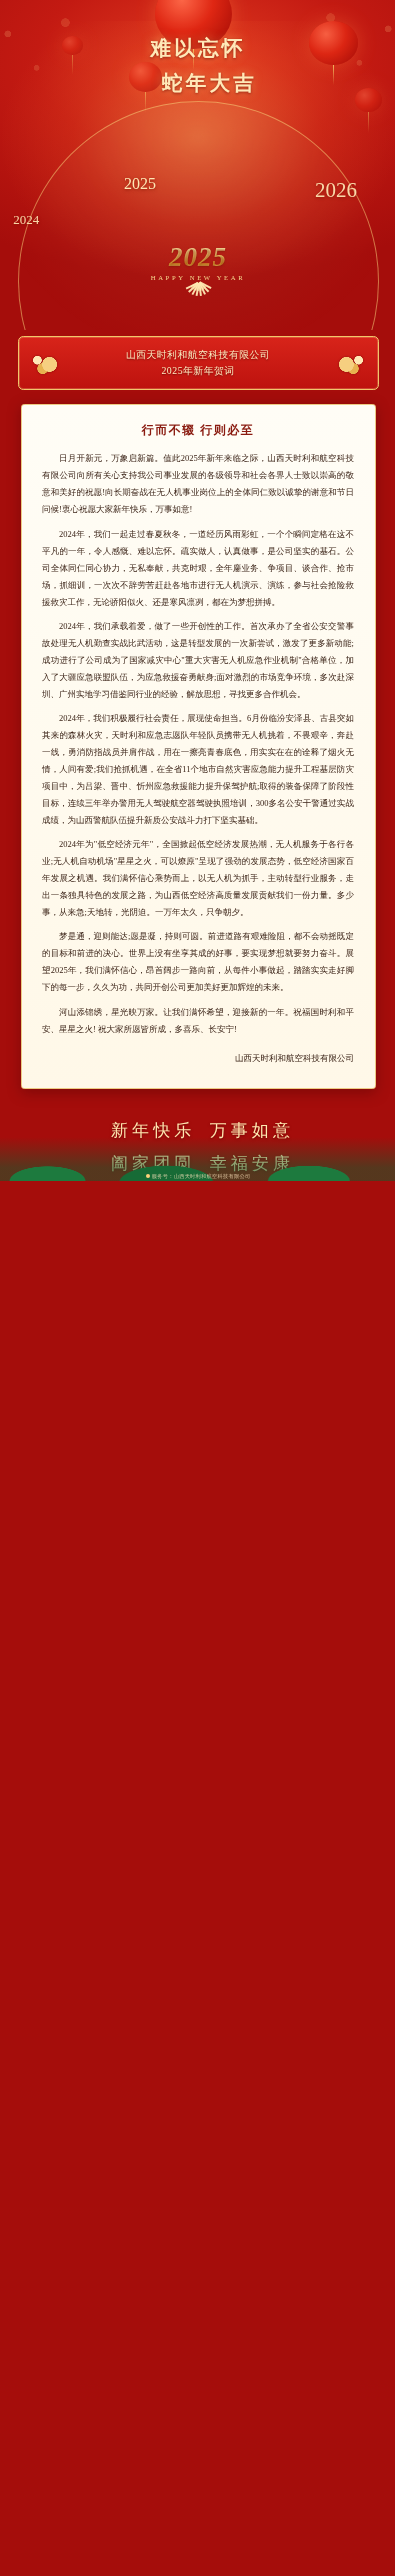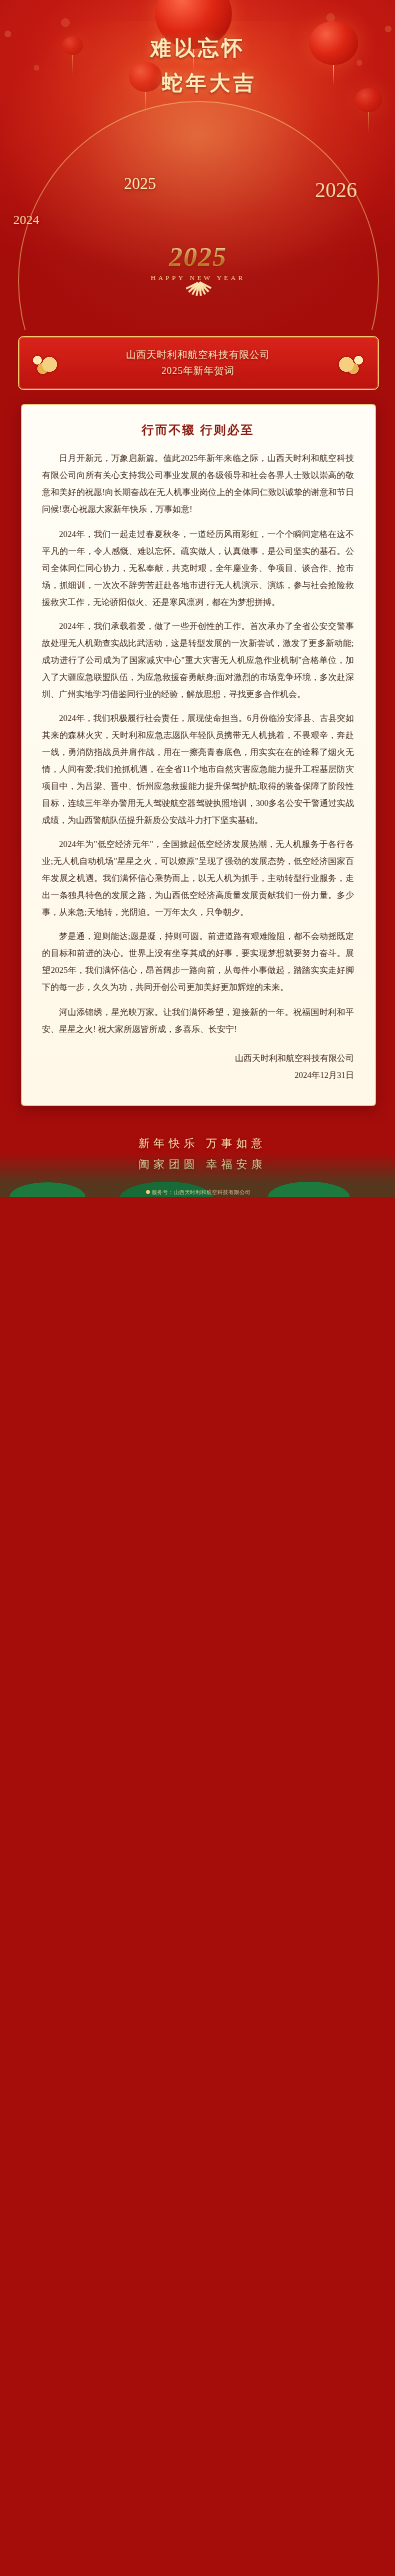--- a/index.html
+++ b/index.html
@@ -237,22 +237,22 @@
   
   .footer {
     position: relative;
     margin-top: 13.4px;
     padding: 13.4px 0 0;
     text-align: center;
     min-height: 77px;
   }
   .footer .f1, .footer .f2 {
     display: block;
-    font-family: Liberation Sans, sans-serif;
-    font-size: 11px;
+    font-family: Liberation Mono, monospace;
+    font-size: 17px;
     letter-spacing: 4.1px;
     color: #ffe7b0;
     text-shadow: 0 1px 2.6px rgba(100,0,0,.8);
     line-height: 1.9;
     padding-left: 9px;
   }
   .footer .ground {
     position: absolute;
     left: 0; right: 0; bottom: 0;
     height: 44px;
@@ -397,21 +397,20 @@
     <p>日月开新元，万象启新篇。值此2025年新年来临之际，山西天时利和航空科技有限公司向所有关心支持我公司事业发展的各级领导和社会各界人士致以崇高的敬意和美好的祝愿!向长期奋战在无人机事业岗位上的全体同仁致以诚挚的谢意和节日问候!衷心祝愿大家新年快乐，万事如意!</p>
     <p>2024年，我们一起走过春夏秋冬，一道经历风雨彩虹，一个个瞬间定格在这不平凡的一年，令人感慨、难以忘怀。疏实做人，认真做事，是公司坚实的基石。公司全体同仁同心协力，无私奉献，共克时艰，全年鏖业务、争项目、谈合作、抢市场，抓细训，一次次不辞劳苦赶赴各地市进行无人机演示、演练，参与社会抢险救援救灾工作，无论骄阳似火、还是寒风凛冽，都在为梦想拼搏。</p>
     <p>2024年，我们承载着爱，做了一些开创性的工作。首次承办了全省公安交警事故处理无人机勤查实战比武活动，这是转型发展的一次新尝试，激发了更多新动能;成功进行了公司成为了国家减灾中心"重大灾害无人机应急作业机制"合格单位，加入了大疆应急联盟队伍，为应急救援奋勇献身;面对激烈的市场竞争环境，多次赴深圳、广州实地学习借鉴同行业的经验，解放思想，寻找更多合作机会。</p>
     <p>2024年，我们积极履行社会责任，展现使命担当。6月份临汾安泽县、古县突如其来的森林火灾，天时利和应急志愿队年轻队员携带无人机挑着，不畏艰辛，奔赴一线，勇消防指战员并肩作战，用在一擦亮青春底色，用实实在在的诠释了烟火无情，人间有爱;我们抢抓机遇，在全省11个地市自然灾害应急能力提升工程基层防灾项目中，为吕梁、晋中、忻州应急救援能力提升保驾护航;取得的装备保障了阶段性目标，连续三年举办警用无人驾驶航空器驾驶执照培训，300多名公安干警通过实战成绩，为山西警航队伍提升新质公安战斗力打下坚实基础。</p>
     <p>2024年为"低空经济元年"，全国掀起低空经济发展热潮，无人机服务于各行各业;无人机自动机场"星星之火，可以燎原"呈现了强劲的发展态势，低空经济国家百年发展之机遇。我们满怀信心乘势而上，以无人机为抓手，主动转型行业服务，走出一条独具特色的发展之路，为山西低空经济高质量发展贡献我们一份力量。多少事，从来急;天地转，光阴迫。一万年太久，只争朝夕。</p>
     <p>梦是通，迎则能达;愿是凝，持则可圆。前进道路有艰难险阻，都不会动摇既定的目标和前进的决心。世界上没有坐享其成的好事，要实现梦想就要努力奋斗。展望2025年，我们满怀信心，昂首阔步一路向前，从每件小事做起，踏踏实实走好脚下的每一步，久久为功，共同开创公司更加美好更加辉煌的未来。</p>
     <p>河山添锦绣，星光映万家。让我们满怀希望，迎接新的一年。祝福国时利和平安、星星之火! 祝大家所愿皆所成，多喜乐、长安宁!</p>
 
     <div class="sign">
       <div>山西天时利和航空科技有限公司</div>
-      <div>2024年12月31日</div>
     </div>
   </div>
 
   <div class="footer">
     <span class="f1">新年快乐   万事如意</span>
     <span class="f2">阖家团圆   幸福安康</span>
     <div class="ground"></div>
     <div class="credit">
       <span class="dot"></span><span>服务号：山西天时利和航空科技有限公司</span>
     </div>

